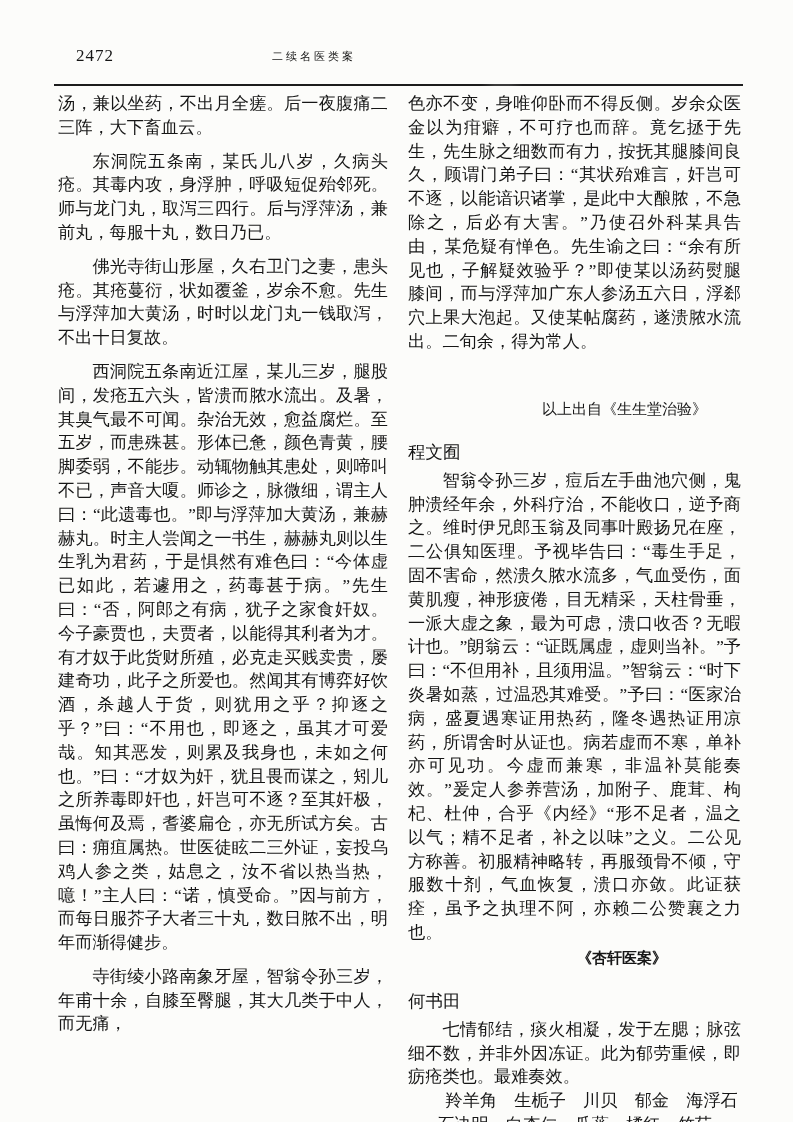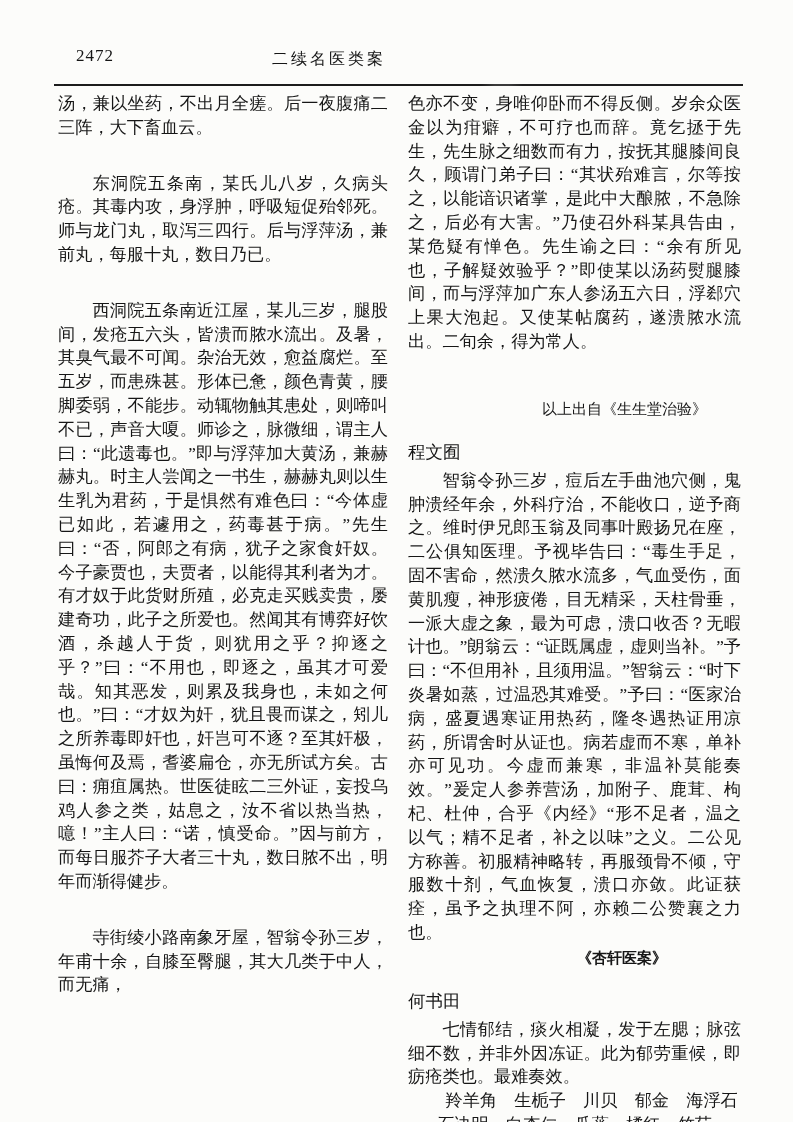--- a/index.html
+++ b/index.html
@@ -11,37 +11,37 @@
     color: #161616;
     font-family: "Liberation Serif", "DejaVu Serif", serif;
     overflow: hidden;
   }
   .page-number {
     position: absolute; left: 76px; top: 46px;
     font-size: 17px; letter-spacing: 1px;
   }
   .running-title {
     position: absolute; left: 272px; top: 49px;
-    font-size: 16px; letter-spacing: 3px;
+    font-size: 11px; letter-spacing: 3px;
   }
   .header-rule {
     position: absolute; left: 54px; right: 50px; top: 84px;
     height: 2px;
     background: linear-gradient(to right, #1c1c1c 0 62%, #3a3a3a 64% 66%, #1f1f1f 68% 100%);
   }
   .columns {
     position: absolute; top: 92px; left: 58px; right: 52px; bottom: 40px;
     display: flex; gap: 20px;
   }
   .col { font-size: 17.2px; line-height: 23.8px; text-align: justify; }
   .col-left  { width: 330px; flex: none; }
   .col-right { flex: 1; }
   .para { margin: 0; font-family: Liberation Serif, serif; }
   .indent { text-indent: 2em; }
-  .gap-before { margin-top: 32px; }
+  .gap-before { margin-top: 10px; }
   .attribution {
     text-align: right;
     font-size: 15px;
     line-height: 24px;
     margin: 1px 0 0 0;
   }
   .attribution.src-1 { padding-right: 34px; margin-top: 43px; }
   .attribution.src-2 { padding-right: 74px; font-weight: bold; }
   .section-heading {
     font-family: "Liberation Sans", "DejaVu Sans", sans-serif;
@@ -61,26 +61,27 @@
 
   <div class="page-number">2472</div>
   <div class="running-title">二续名医类案</div>
   <div class="header-rule"></div>
 
   <div class="columns">
 
     <div class="col col-left">
       <p class="para">汤，兼以坐药，不出月全瘥。后一夜腹痛二三阵，大下畜血云。</p>
       <p class="para indent gap-before">东洞院五条南，某氏儿八岁，久病头疮。其毒内攻，身浮肿，呼吸短促殆邻死。师与龙门丸，取泻三四行。后与浮萍汤，兼前丸，每服十丸，数日乃已。</p>
+      <p class="para indent gap-before">佛光寺街山形屋，久右卫门之妻，患头疮。其疮蔓衍，状如覆釜，岁余不愈。先生与浮萍加大黄汤，时时以龙门丸一钱取泻，不出十日复故。</p>
       <p class="para indent gap-before">西洞院五条南近江屋，某儿三岁，腿股间，发疮五六头，皆溃而脓水流出。及暑，其臭气最不可闻。杂治无效，愈益腐烂。至五岁，而患殊甚。形体已惫，颜色青黄，腰脚委弱，不能步。动辄物触其患处，则啼叫不已，声音大嗄。师诊之，脉微细，谓主人曰：“此遗毒也。”即与浮萍加大黄汤，兼赫赫丸。时主人尝闻之一书生，赫赫丸则以生生乳为君药，于是惧然有难色曰：“今体虚已如此，若遽用之，药毒甚于病。”先生曰：“否，阿郎之有病，犹子之家食奸奴。今子豪贾也，夫贾者，以能得其利者为才。有才奴于此货财所殖，必克走买贱卖贵，屡建奇功，此子之所爱也。然闻其有博弈好饮酒，杀越人于货，则犹用之乎？抑逐之乎？”曰：“不用也，即逐之，虽其才可爱哉。知其恶发，则累及我身也，未如之何也。”曰：“才奴为奸，犹且畏而谋之，矧儿之所养毒即奸也，奸岂可不逐？至其奸极，虽悔何及焉，耆婆扁仓，亦无所试方矣。古曰：痈疽属热。世医徒眩二三外证，妄投乌鸡人参之类，姑息之，汝不省以热当热，噫！”主人曰：“诺，慎受命。”因与前方，而每日服芥子大者三十丸，数日脓不出，明年而渐得健步。</p>
       <p class="para indent gap-before">寺街绫小路南象牙屋，智翁令孙三岁，年甫十余，自膝至臀腿，其大几类于中人，而无痛，</p>
     </div>
 
     <div class="col col-right">
-      <p class="para">色亦不变，身唯仰卧而不得反侧。岁余众医金以为疳癖，不可疗也而辞。竟乞拯于先生，先生脉之细数而有力，按抚其腿膝间良久，顾谓门弟子曰：“其状殆难言，尔等按之，以能谙识诸掌，是此中大酿脓，不急除之，后必有大害。”乃使召外科某具告由，某危疑有惮色。先生谕之曰：“余有所见也，子解疑效验乎？”即使某以汤药熨腿膝间，而与浮萍加广东人参汤五六日，浮郄穴上果大泡起。又使某帖腐药，遂溃脓水流出。二旬余，得为常人。</p>
+      <p class="para">色亦不变，身唯仰卧而不得反侧。岁余众医金以为疳癖，不可疗也而辞。竟乞拯于先生，先生脉之细数而有力，按抚其腿膝间良久，顾谓门弟子曰：“其状殆难言，奸岂可不逐，以能谙识诸掌，是此中大酿脓，不急除之，后必有大害。”乃使召外科某具告由，某危疑有惮色。先生谕之曰：“余有所见也，子解疑效验乎？”即使某以汤药熨腿膝间，而与浮萍加广东人参汤五六日，浮郄穴上果大泡起。又使某帖腐药，遂溃脓水流出。二旬余，得为常人。</p>
       <p class="attribution src-1">以上出自《生生堂治验》</p>
 
       <h3 class="section-heading">程文囿</h3>
       <p class="para indent">智翁令孙三岁，痘后左手曲池穴侧，鬼肿溃经年余，外科疗治，不能收口，逆予商之。维时伊兄郎玉翁及同事叶殿扬兄在座，二公俱知医理。予视毕告曰：“毒生手足，固不害命，然溃久脓水流多，气血受伤，面黄肌瘦，神形疲倦，目无精采，天柱骨垂，一派大虚之象，最为可虑，溃口收否？无暇计也。”朗翁云：“证既属虚，虚则当补。”予曰：“不但用补，且须用温。”智翁云：“时下炎暑如蒸，过温恐其难受。”予曰：“医家治病，盛夏遇寒证用热药，隆冬遇热证用凉药，所谓舍时从证也。病若虚而不寒，单补亦可见功。今虚而兼寒，非温补莫能奏效。”爰定人参养营汤，加附子、鹿茸、枸杞、杜仲，合乎《内经》“形不足者，温之以气；精不足者，补之以味”之义。二公见方称善。初服精神略转，再服颈骨不倾，守服数十剂，气血恢复，溃口亦敛。此证获痊，虽予之执理不阿，亦赖二公赞襄之力也。</p>
       <p class="attribution src-2">《杏轩医案》</p>
 
       <h3 class="section-heading">何书田</h3>
       <p class="para indent">七情郁结，痰火相凝，发于左腮；脉弦细不数，并非外因冻证。此为郁劳重候，即疬疮类也。最难奏效。</p>
       <p class="rx first">羚羊角　生栀子　川贝　郁金　海浮石</p>
       <p class="rx">石决明　白杏仁　瓜蒌　橘红　竹茹</p>

